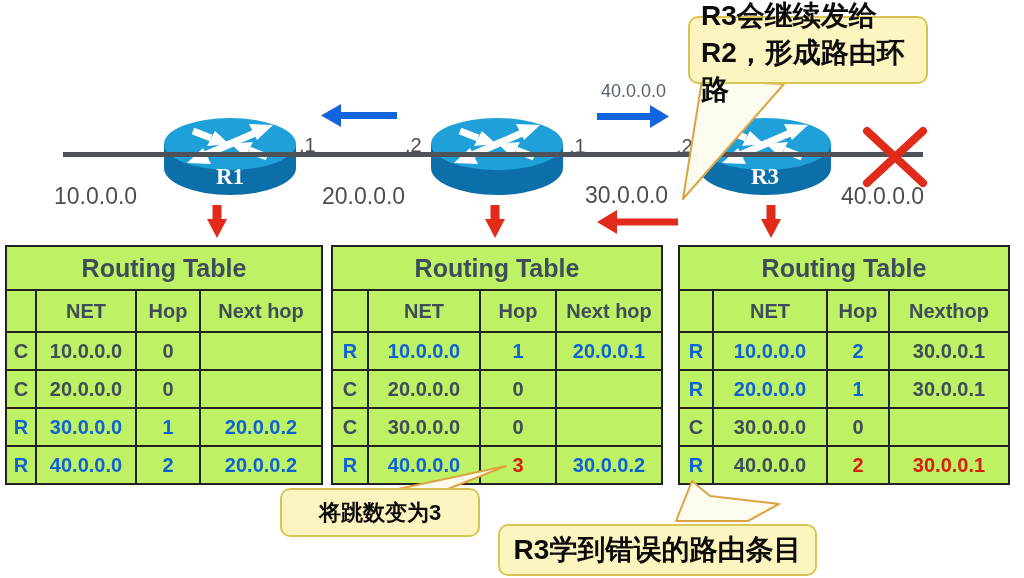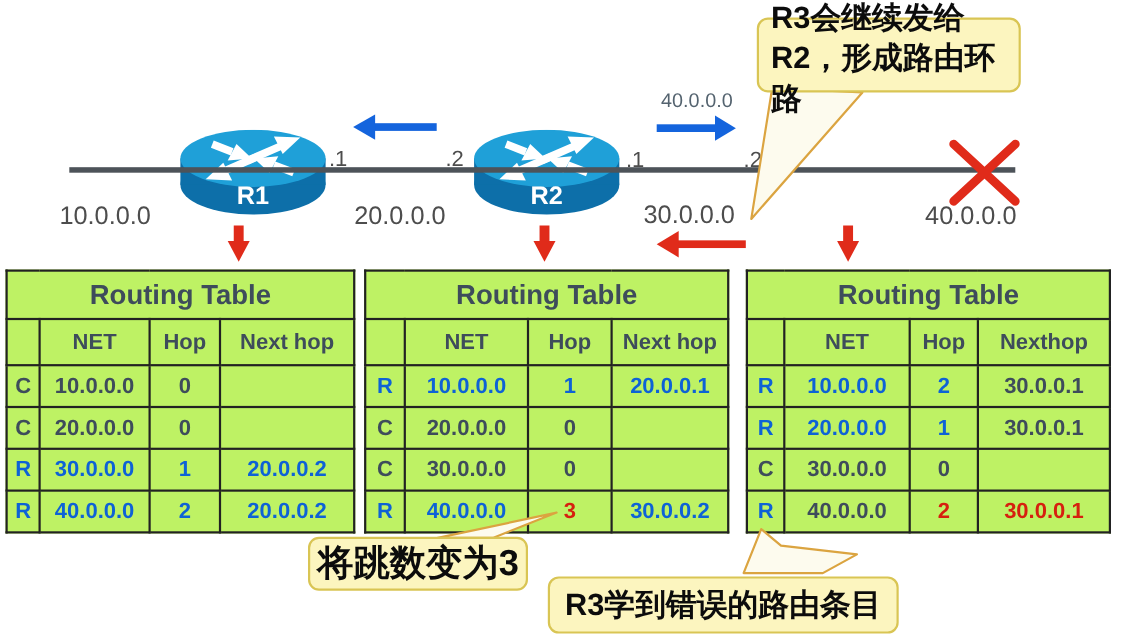--- a/index.html
+++ b/index.html
@@ -2,41 +2,41 @@
 <html><head>
 <meta charset="utf-8">
 <style>
   html,body{margin:0;padding:0;background:#fff;}
   #stage{position:relative;width:1024px;height:578px;background:#fff;overflow:hidden;
          font-family:"Liberation Sans",sans-serif;}
   
   #overlay{position:absolute;left:0;top:0;width:1024px;height:578px;z-index:3;pointer-events:none;}
   .router{position:absolute;width:134px;height:78px;z-index:2;}
   .router .rlabel{position:absolute;left:0;top:46px;width:100%;text-align:center;
-                  color:#fff;font-size:23px;font-weight:700;}
+                  color:#fff;font-size:23px;font-weight:700;font-family:Liberation Serif, serif;}
   .netlabel{position:absolute;color:#4d4d4d;font-size:23px;z-index:2;}
   .iflabel{position:absolute;color:#4d4d4d;font-size:20px;z-index:2;}
   .advlabel{position:absolute;color:#54636f;font-size:18px;z-index:2;}
   
   .rtable{position:absolute;top:245px;border-collapse:collapse;table-layout:fixed;
           background:#bef264;z-index:1;}
   .rtable th,.rtable td{border:2px solid #222;padding:0;overflow:hidden;}
   .rt-title{font-size:25px;font-weight:700;color:#3e4c5b;height:42px;text-align:center;}
   .rt-cols th{font-size:20px;font-weight:700;color:#3e4c5b;height:40px;text-align:center;}
   .rtable td{font-size:20px;font-weight:700;height:36px;text-align:center;}
   .c-dark{color:#3e4c5b;} .c-blue{color:#0e62d6;} .c-red{color:#d6200f;}
   
   .bubble{position:absolute;background:#fcf5bf;border:2px solid #d9c554;border-radius:10px;
           z-index:4;display:flex;align-items:center;justify-content:center;}
   .bubble .btext{font-weight:700;color:#0c0c0c;}
   #bubble-top{left:688px;top:16px;width:236px;height:64px;}
   #bubble-top-text{position:absolute;left:701px;top:-3px;width:260px;z-index:5;
           font-weight:700;color:#0c0c0c;font-size:28px;line-height:37px;white-space:pre-line;}
   #bubble-c1{left:280px;top:488px;width:196px;height:45px;}
-  #bubble-c1 .btext{font-size:33px;}
+  #bubble-c1 .btext{font-size:22px;}
   #bubble-c2{left:498px;top:524px;width:315px;height:48px;}
   #bubble-c2 .btext{font-size:28px;}
   
   #watermark{position:absolute;left:814px;top:546px;font-size:19px;color:#a0a4a8;z-index:5;}
 </style>
 </head>
 <body>
 
 <div id="stage">
 
@@ -98,21 +98,38 @@
         <line x1="62" y1="28" x2="92" y2="15" stroke-width="7"></line>
           <polygon points="86,6 110,7 94,22" stroke="none"></polygon>
         <line x1="72" y1="24" x2="42" y2="37" stroke-width="7"></line>
           <polygon points="48,46 24,45 40,30" stroke="none"></polygon>
         <line x1="30" y1="13" x2="48" y2="20" stroke-width="7"></line>
           <polygon points="44,28 66,26 52,13" stroke="none"></polygon>
         <line x1="104" y1="39" x2="86" y2="32" stroke-width="7"></line>
           <polygon points="90,24 68,26 82,39" stroke="none"></polygon>
       </g>
     </svg>
-    <div class="rlabel">R2</div>
+  </div>
+  <div class="router" style="left:698px;top:118px;">
+    <svg width="134" height="78" viewBox="0 0 134 78">
+      <ellipse cx="67" cy="50" rx="66" ry="27" fill="#0d6fa9"></ellipse>
+      <rect x="1" y="26" width="132" height="24" fill="#0d6fa9"></rect>
+      <ellipse cx="67" cy="26" rx="66" ry="26" fill="#1fa0d8"></ellipse>
+      <g fill="#fff" stroke="#fff">
+        <line x1="62" y1="28" x2="92" y2="15" stroke-width="7"></line>
+          <polygon points="86,6 110,7 94,22" stroke="none"></polygon>
+        <line x1="72" y1="24" x2="42" y2="37" stroke-width="7"></line>
+          <polygon points="48,46 24,45 40,30" stroke="none"></polygon>
+        <line x1="30" y1="13" x2="48" y2="20" stroke-width="7"></line>
+          <polygon points="44,28 66,26 52,13" stroke="none"></polygon>
+        <line x1="104" y1="39" x2="86" y2="32" stroke-width="7"></line>
+          <polygon points="90,24 68,26 82,39" stroke="none"></polygon>
+      </g>
+    </svg>
+    <div class="rlabel">R3</div>
   </div>
 
   <div class="netlabel" style="left:54px;top:183px;">10.0.0.0</div>
   <div class="netlabel" style="left:322px;top:183px;">20.0.0.0</div>
   <div class="netlabel" style="left:585px;top:182px;">30.0.0.0</div>
   <div class="netlabel" style="left:841px;top:183px;">40.0.0.0</div>
   <div class="advlabel" style="left:601px;top:81px;">40.0.0.0</div>
   <div class="iflabel" style="left:299px;top:134px;">.1</div>
   <div class="iflabel" style="left:405px;top:134px;">.2</div>
   <div class="iflabel" style="left:569px;top:135px;">.1</div>

